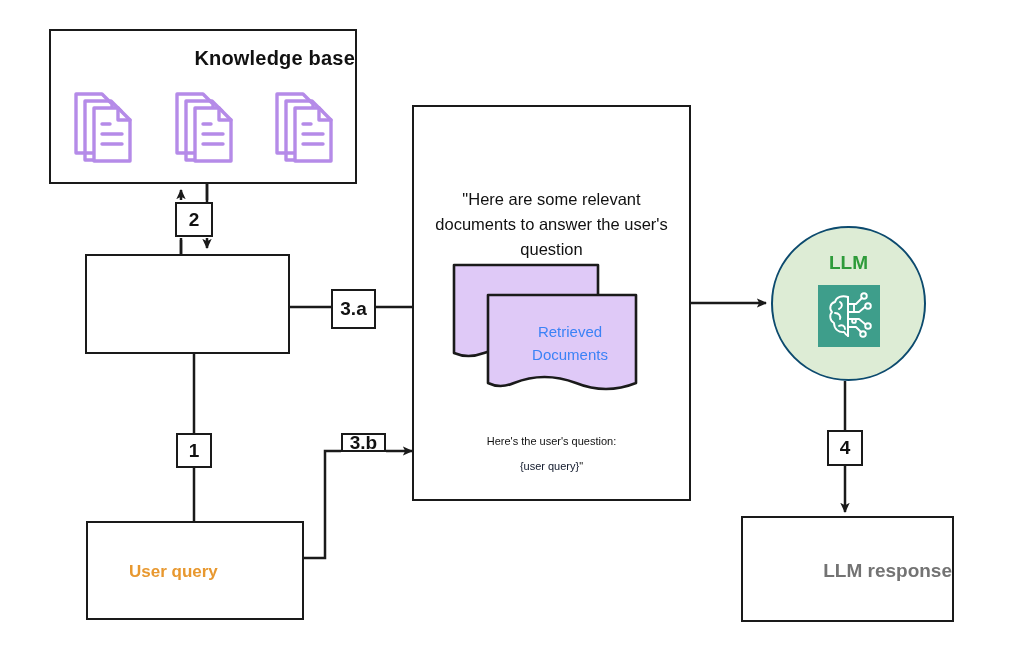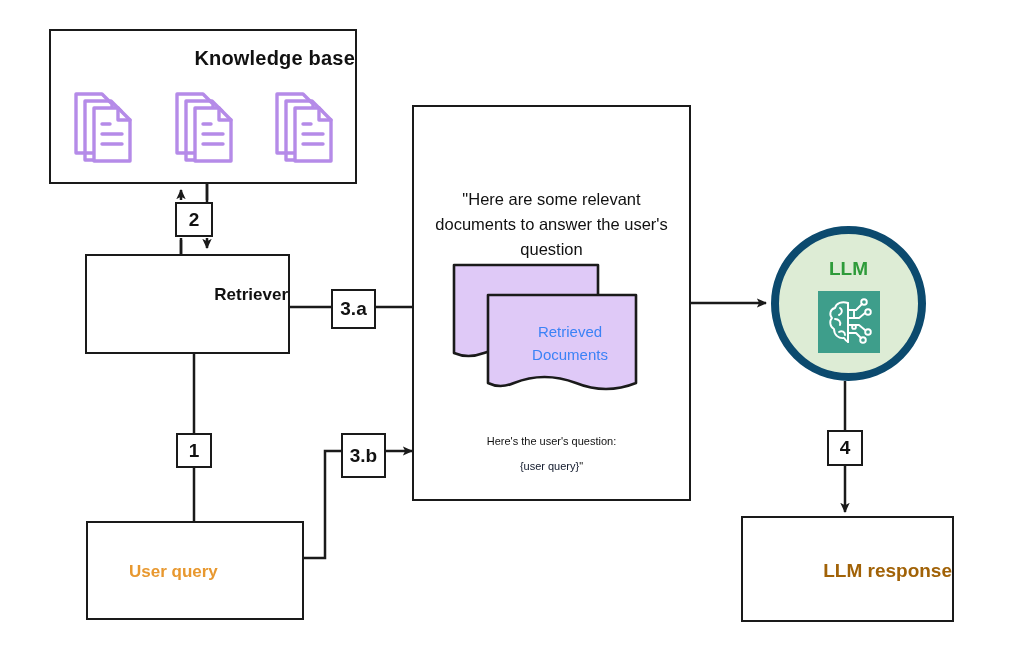--- a/index.html
+++ b/index.html
@@ -61,51 +61,51 @@
   #rd-label{
     position:absolute;left:50px;top:61px;width:140px;
     text-align:center;font-size:15px;line-height:23px;color:#3b82f6;
   }
 
   
   #llm{
     position:absolute;left:771px;top:226px;width:155px;height:155px;
     border-radius:50%;
     background:#DDECD5;
-    border:8px solid #0c4a6e;
+    border:2px solid #0c4a6e;
     box-sizing:border-box;
   }
   #llm-label{
     position:absolute;left:0;right:0;top:24px;text-align:center;
     font-size:19px;font-weight:bold;color:#2E9B3A;
   }
   #llm-icon{
     position:absolute;left:50%;margin-left:-31px;top:57px;
     width:62px;height:62px;background:#3E9E8B;
   }
   #llm-icon svg{display:block;width:62px;height:62px;}
 
   
   #llmresp{left:741px;top:516px;width:213px;height:106px;}
   #llmresp-title{
-    top:42px;font-size:19px;font-weight:bold;color:#a16207;
+    top:42px;font-size:19px;font-weight:bold;color:#737373;
   }
 
   
   .step{
     position:absolute;box-sizing:border-box;
     border:2.5px solid #1a1a1a;background:#fff;
     display:flex;align-items:center;justify-content:center;
     font-weight:bold;color:#111;
     z-index:6;
   }
   #step2{left:175px;top:202px;width:38px;height:35px;font-size:19px;}
   #step1{left:176px;top:433px;width:36px;height:35px;font-size:19px;}
   #step3a{left:331px;top:289px;width:45px;height:40px;font-size:19px;}
-  #step3b{left:341px;top:433px;width:45px;height:45px;font-size:19px;}
+  #step3b{left:341px;top:433px;width:45px;height:19px;font-size:19px;}
   #step4{left:827px;top:430px;width:36px;height:36px;font-size:19px;}
 
   
   #wires{position:absolute;left:0;top:0;width:1024px;height:658px;}
 </style>
 </head>
 <body>
 
 <div id="stage">
 
@@ -173,21 +173,20 @@
         <path d="M46,19 V31 H58"></path>
         <path d="M30,35 H38"></path>
         <path d="M30,45 H50"></path>
         <path d="M30,55 H50"></path>
       </svg>
     </div>
   </div>
 
   <div class="box" id="retriever">
     <div class="box-title" id="retriever-title">
-      <div>Retriever</div>
     </div>
   </div>
 
   <div class="box" id="userquery">
     
   </div>
   <div id="uq-label">User query</div>
 
   <div class="box" id="prompt">
 

